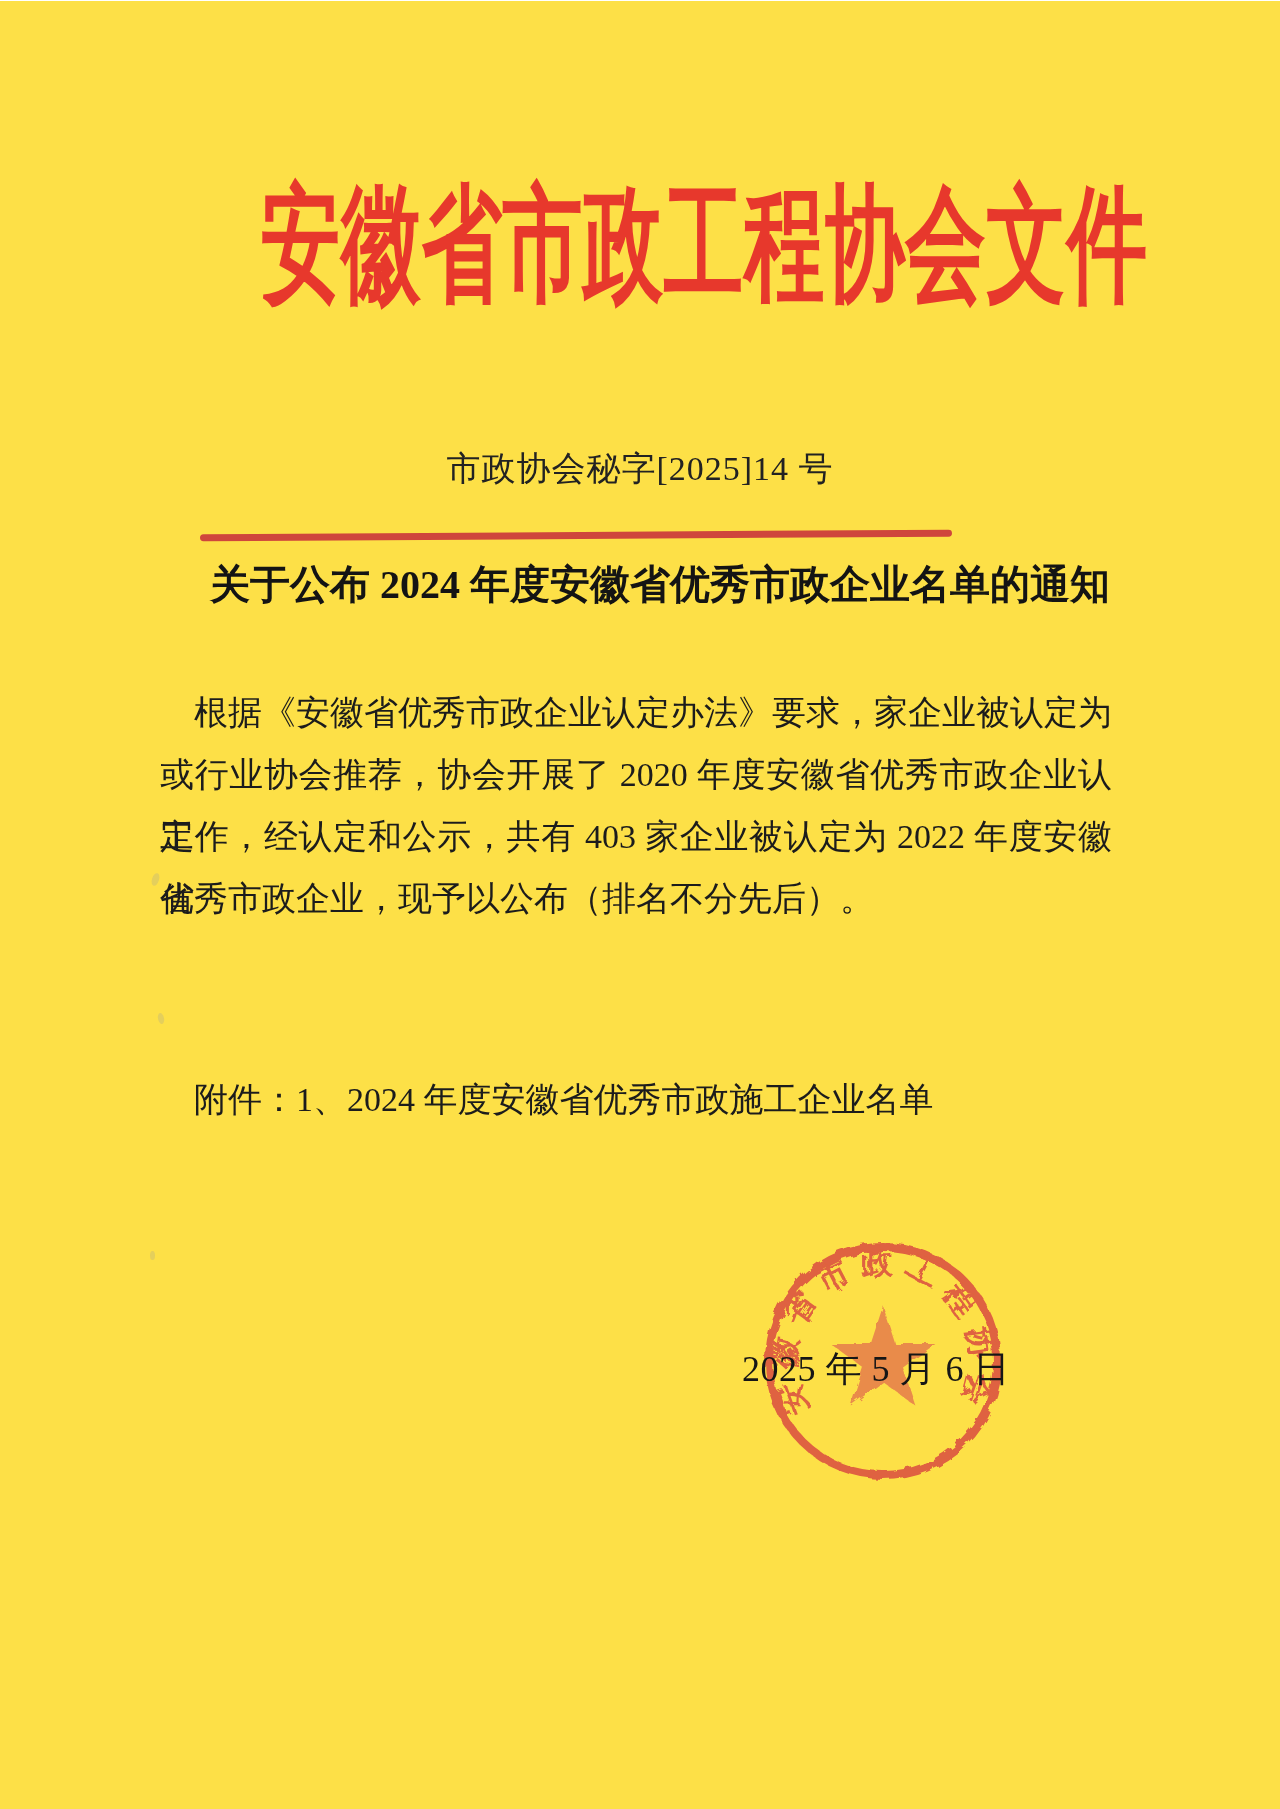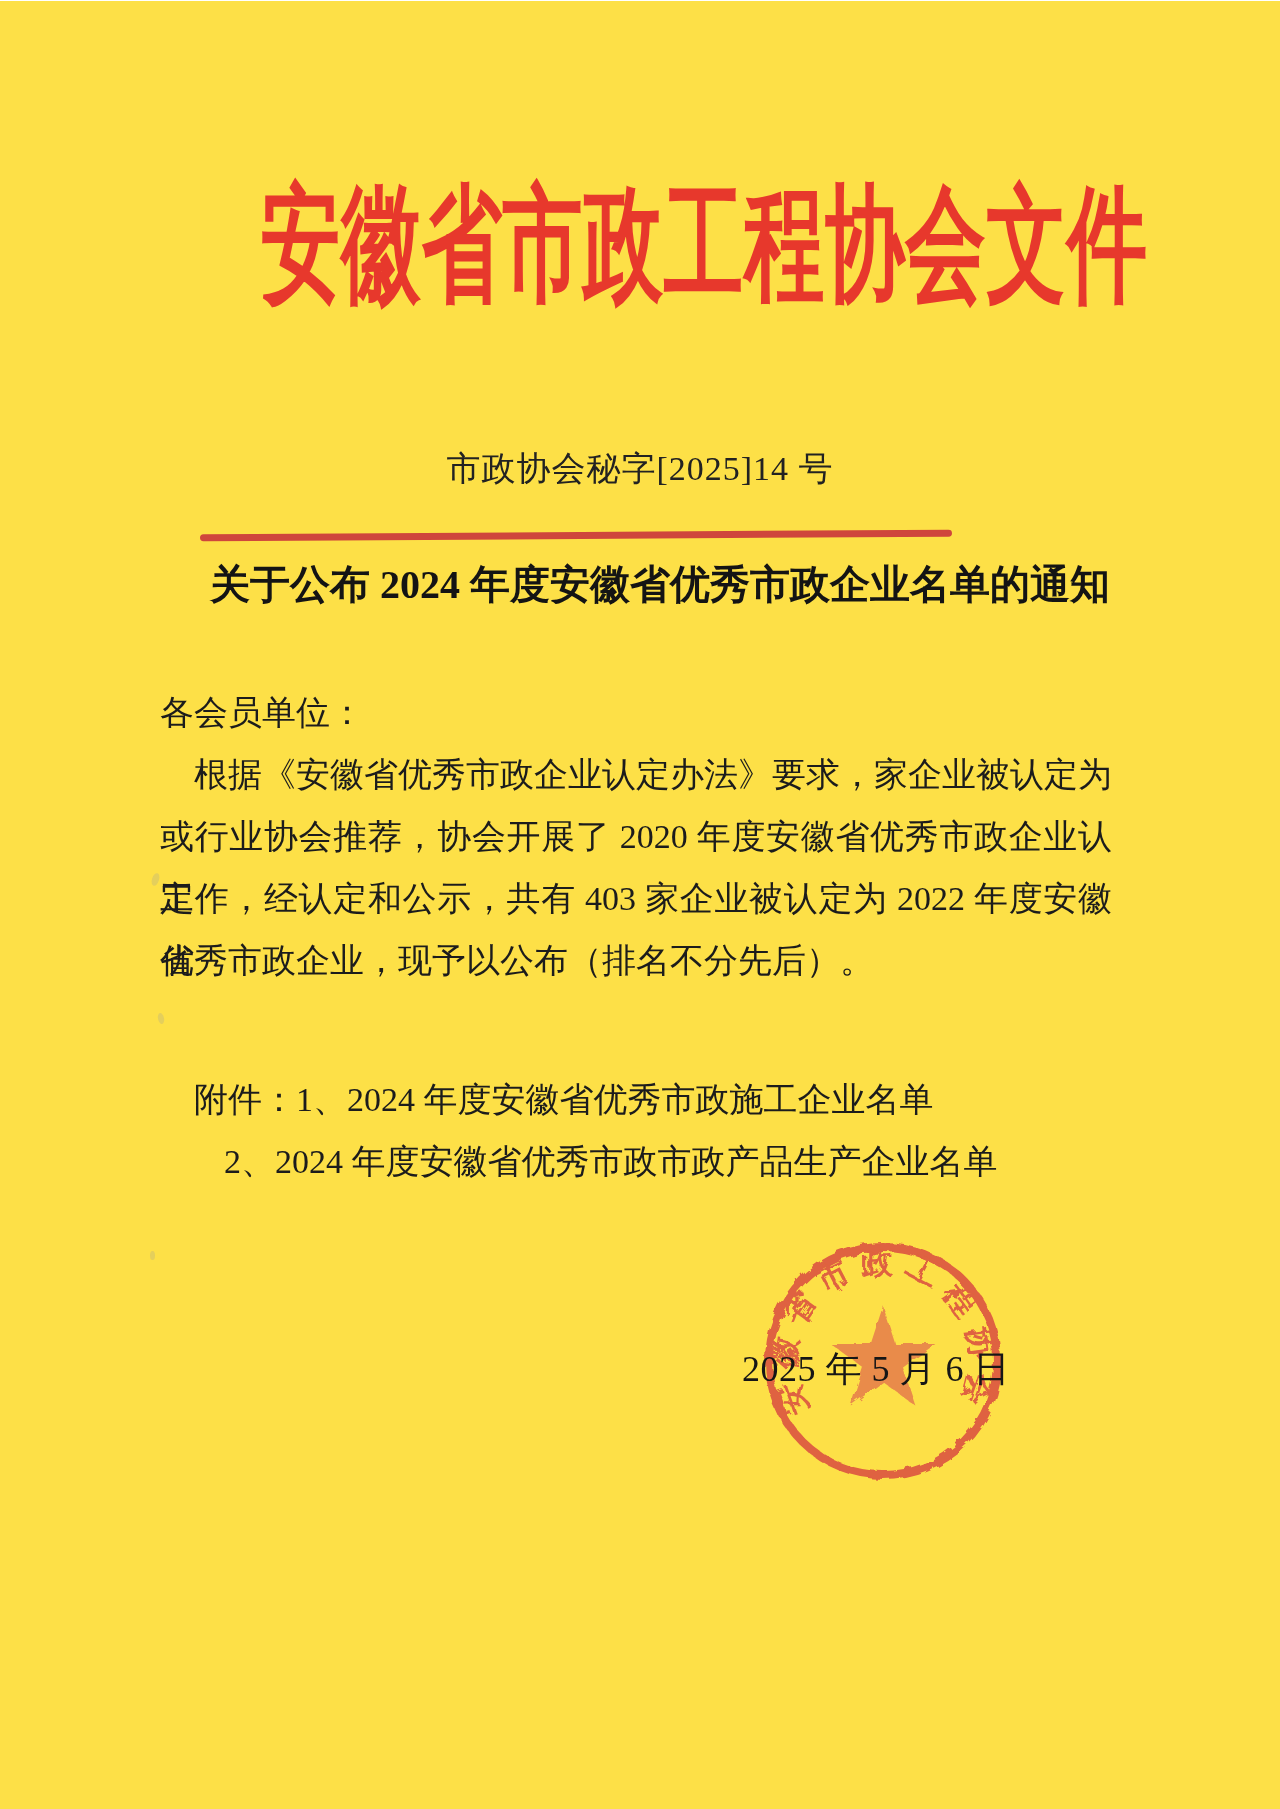--- a/index.html
+++ b/index.html
@@ -148,30 +148,28 @@
     <span class="inner">安徽省市政工程协会文件</span>
   </div>
 
   <div class="doc-number">市政协会秘字[2025]14 号</div>
 
   <div class="red-rule"></div>
 
   <div class="notice-title">关于公布 2024 年度安徽省优秀市政企业名单的通知</div>
 
   <div class="body-block">
-    <div class="body-line">各会员单位：</div>
     <div class="body-line just indent">根据《安徽省优秀市政企业认定办法》要求，家企业被认定为</div>
     <div class="body-line just">或行业协会推荐，协会开展了 2020 年度安徽省优秀市政企业认定</div>
     <div class="body-line just">工作，经认定和公示，共有 403 家企业被认定为 2022 年度安徽省</div>
     <div class="body-line">优秀市政企业，现予以公布（排名不分先后）。</div>
   </div>
 
   <div class="attachments">
     <div class="att-line l1">附件：1、2024 年度安徽省优秀市政施工企业名单</div>
-    <div class="att-line l2">2、2024 年度安徽省优秀市政市政产品生产企业名单</div>
   </div>
 
   <div class="doc-date">2025 年 5 月 6 日</div>
 
   <svg class="seal" viewBox="0 0 270 274" xmlns="http://www.w3.org/2000/svg">
     <defs>
       <filter id="rough" x="-15%" y="-15%" width="130%" height="130%">
         <feTurbulence type="fractalNoise" baseFrequency="0.09" numOctaves="2" result="n"></feTurbulence>
         <feDisplacementMap in="SourceGraphic" in2="n" scale="7"></feDisplacementMap>
       </filter>

